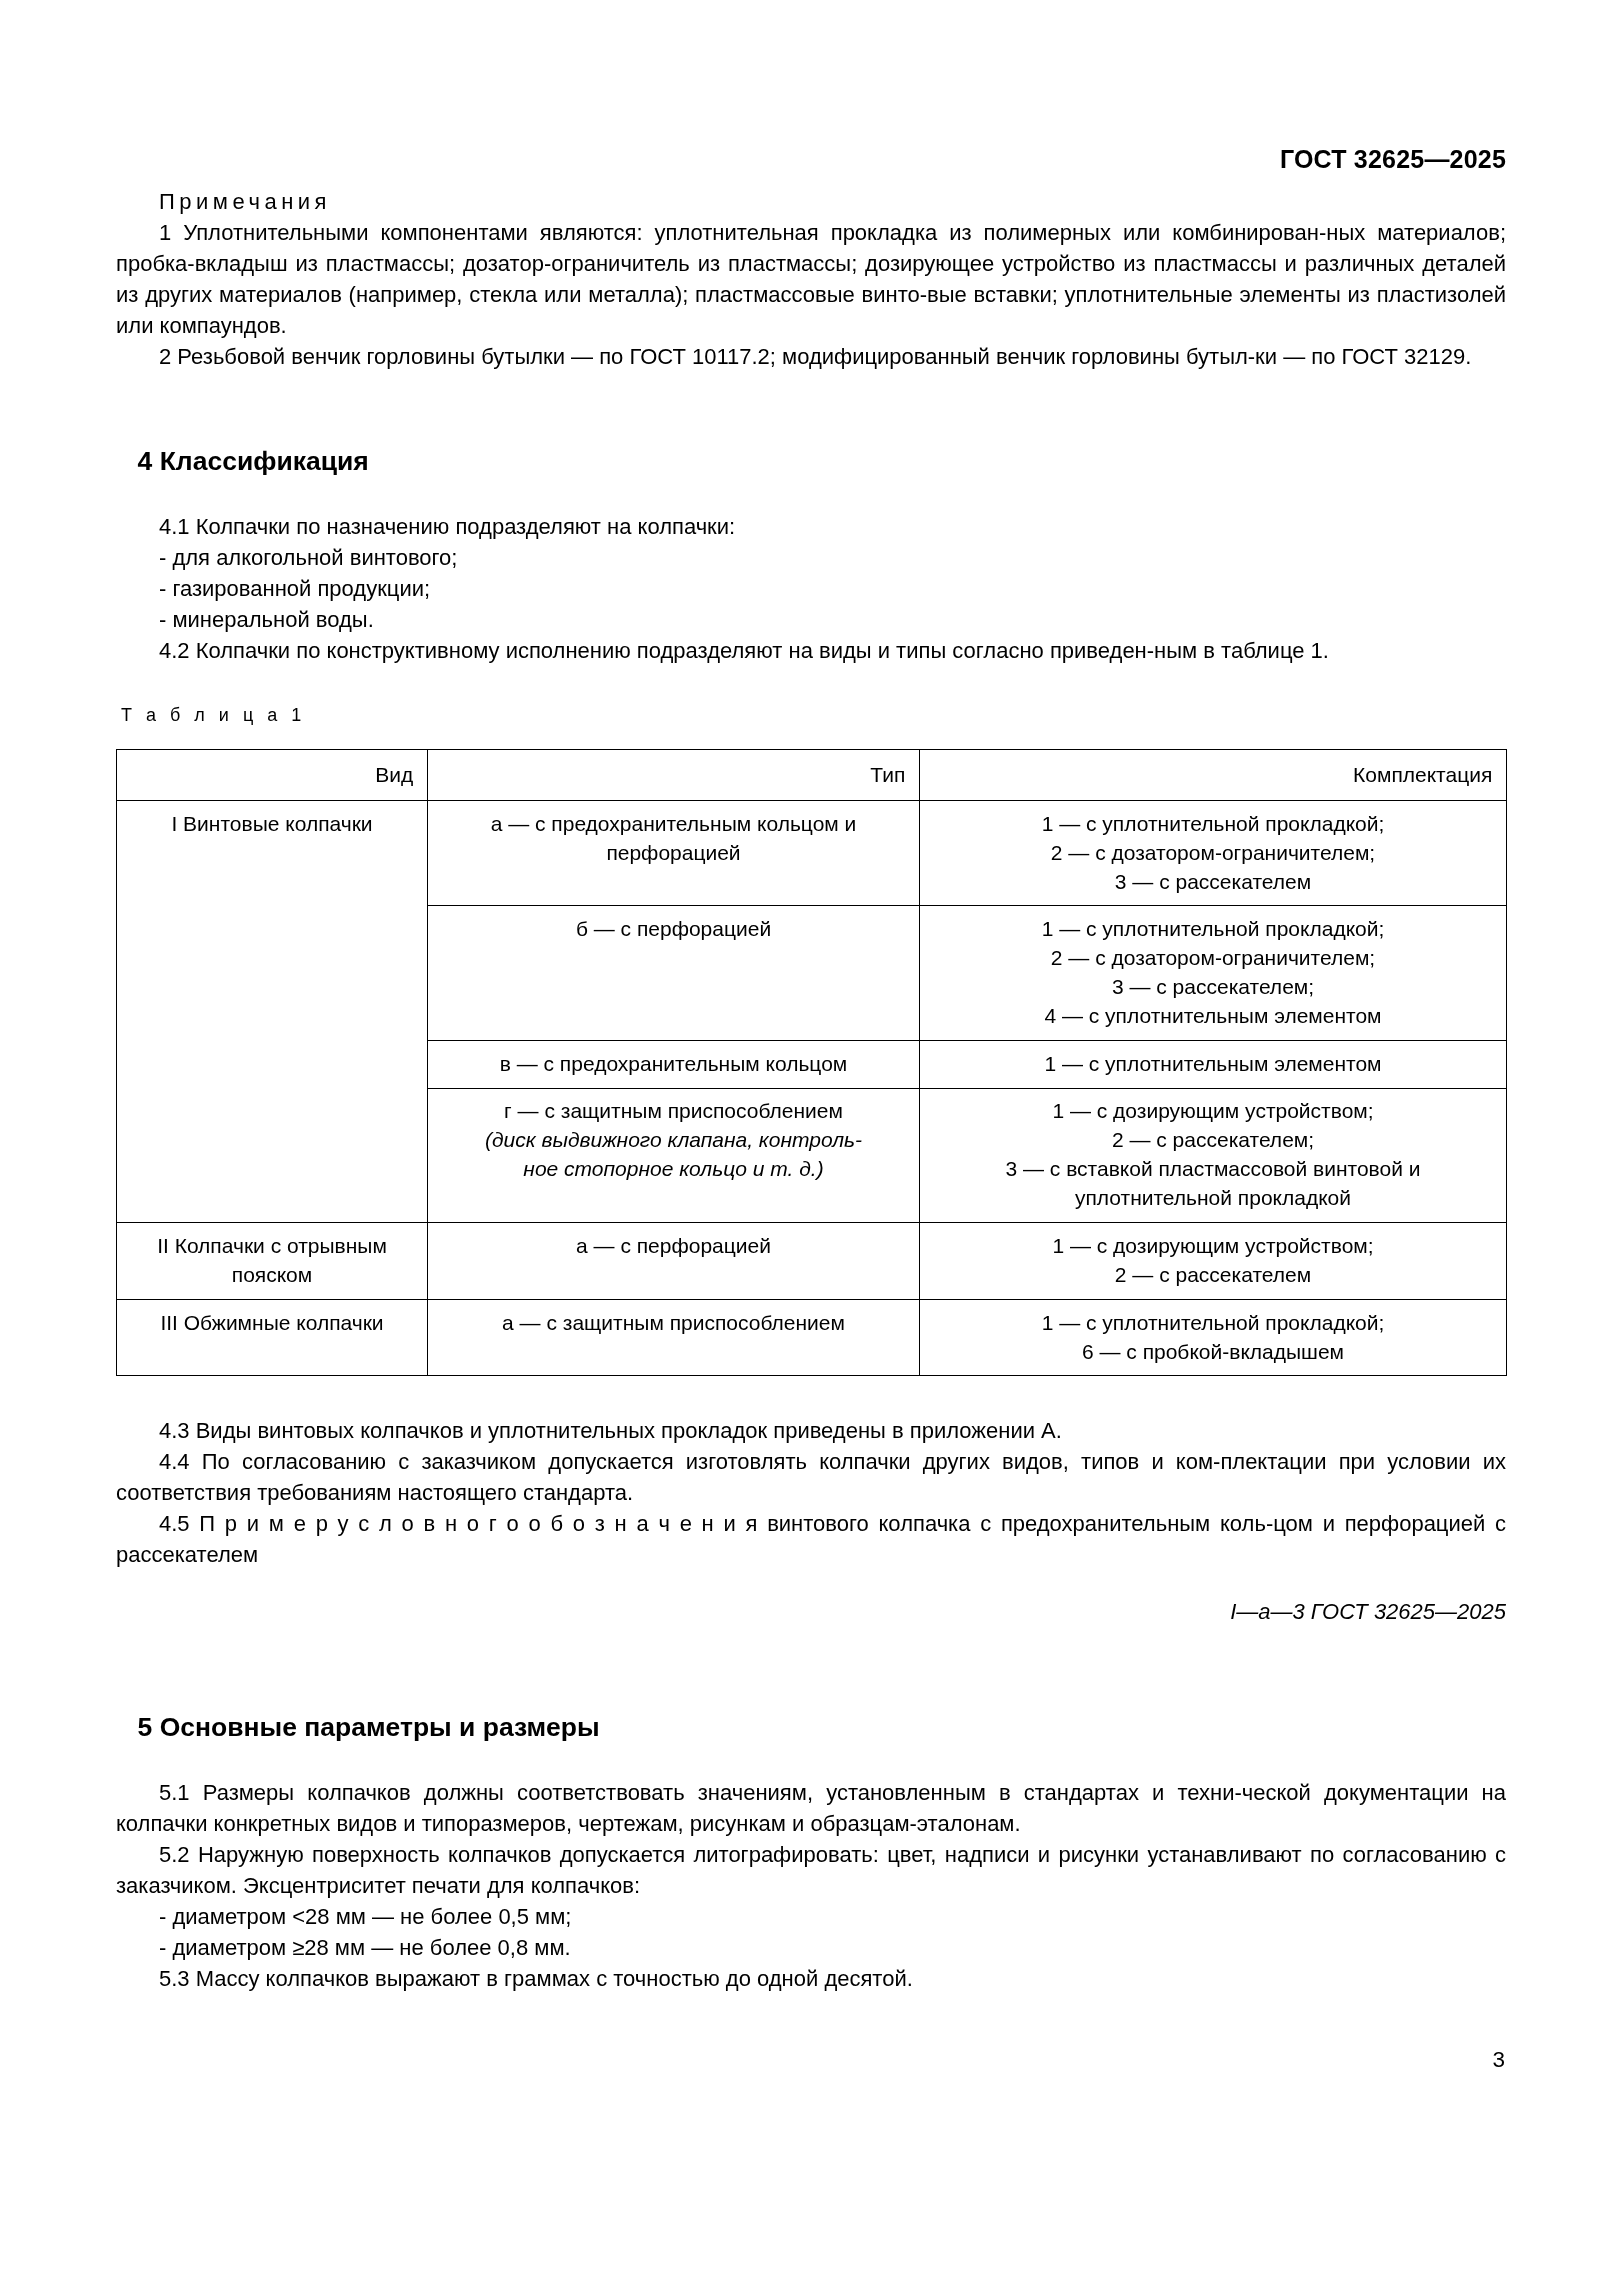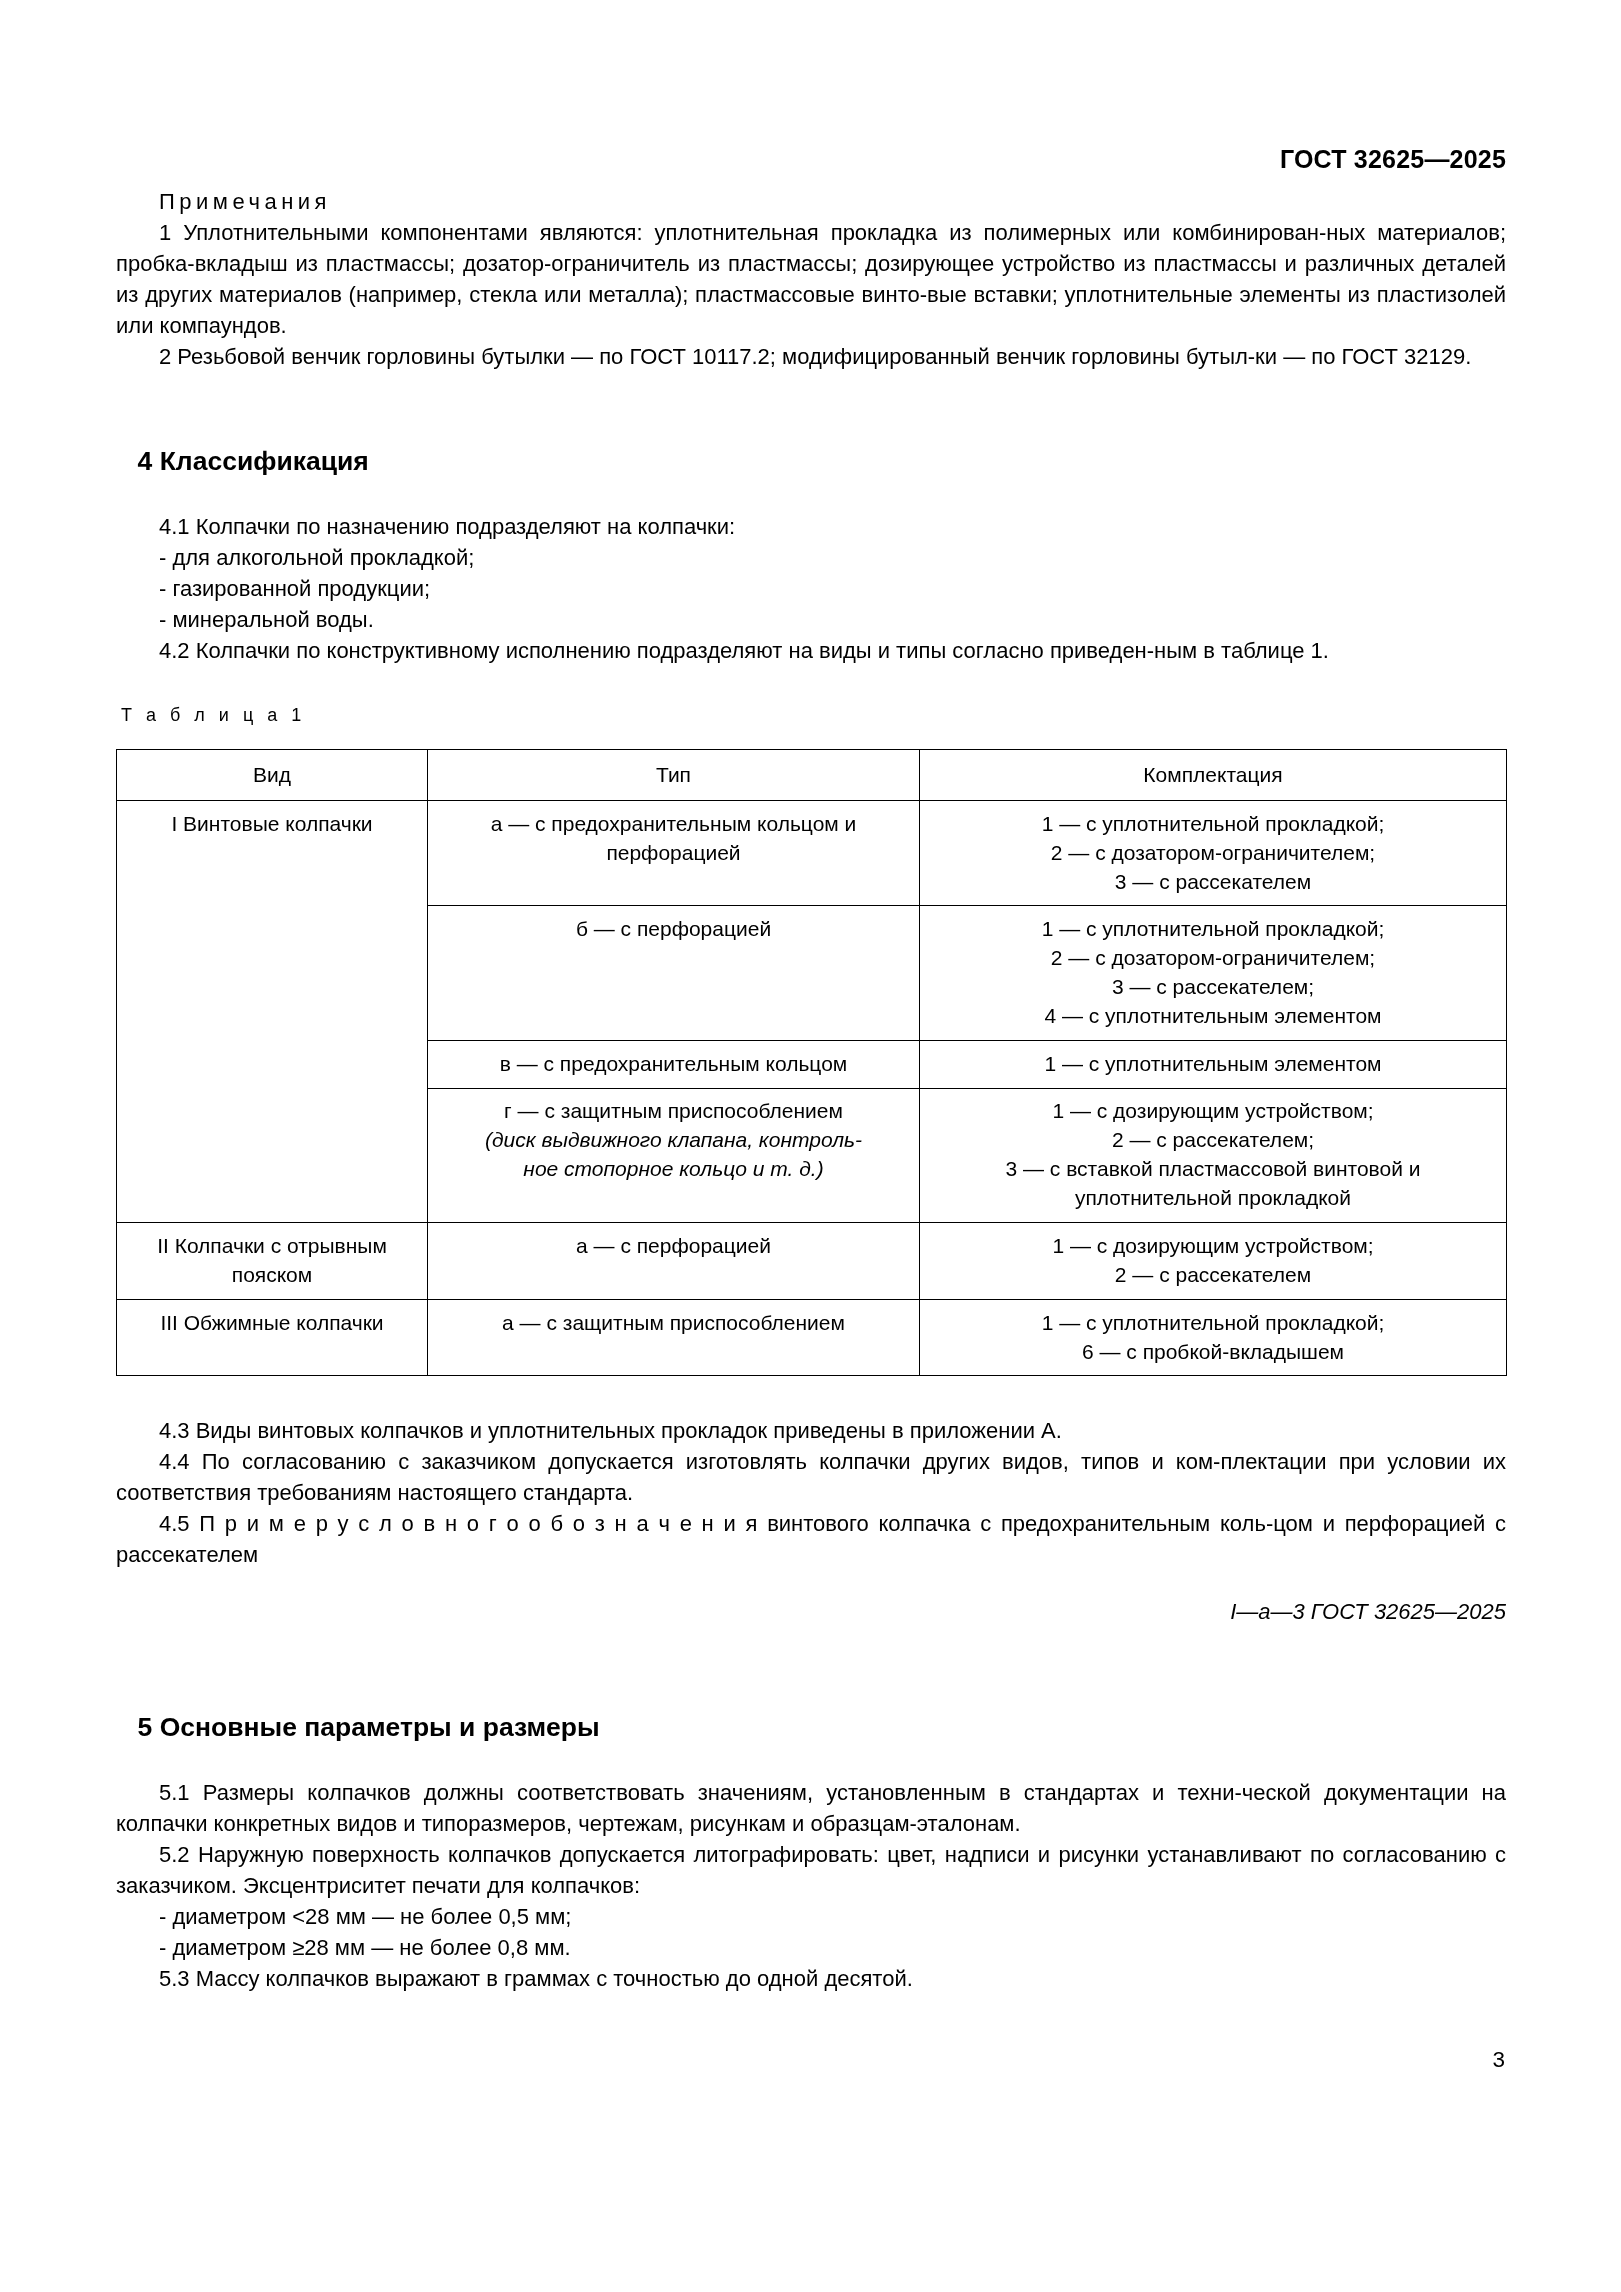--- a/index.html
+++ b/index.html
@@ -95,21 +95,21 @@
     margin: 0;
   }
   table.gost-table th,
   table.gost-table td {
     border: 1.6px solid #000000;
     padding: 7.8px 13.7px 9.8px 13.7px;
     vertical-align: top;
     text-align: center;
   }
   table.gost-table thead th {
-    text-align: center;
+    text-align: right;
     font-weight: normal;
     padding-top: 9.8px;
     padding-bottom: 10.8px;
   }
   table.gost-table .col-vid   { width: 311px; }
   table.gost-table .col-tip   { width: 492px; }
   table.gost-table .col-kompl { width: 587px; }
   td.vid-cell { vertical-align: top; }
   .cell-line { display: block; }
   .cell-line.italic { font-style: italic; }
@@ -157,21 +157,21 @@
 
     <div class="sp-56"></div>
     <div class="sp-18"></div>
 
     <h2 class="section-heading">4 Классификация</h2>
 
     <div class="sp-34"></div>
 
     <p class="body-text indent">4.1 Колпачки по назначению подразделяют на колпачки:</p>
 
-    <p class="dash-item">- для алкогольной прокладкой;</p>
+    <p class="dash-item">- для алкогольной винтового;</p>
     <p class="dash-item">- газированной продукции;</p>
     <p class="dash-item">- минеральной воды.</p>
 
     <p class="body-text indent">4.2 Колпачки по конструктивному исполнению подразделяют на виды и типы согласно приведен-ным в таблице 1.</p>
 
     <div class="sp-30"></div>
 
     <p class="table-caption">Т а б л и ц а  1</p>
 
     <div class="sp-14"></div>

